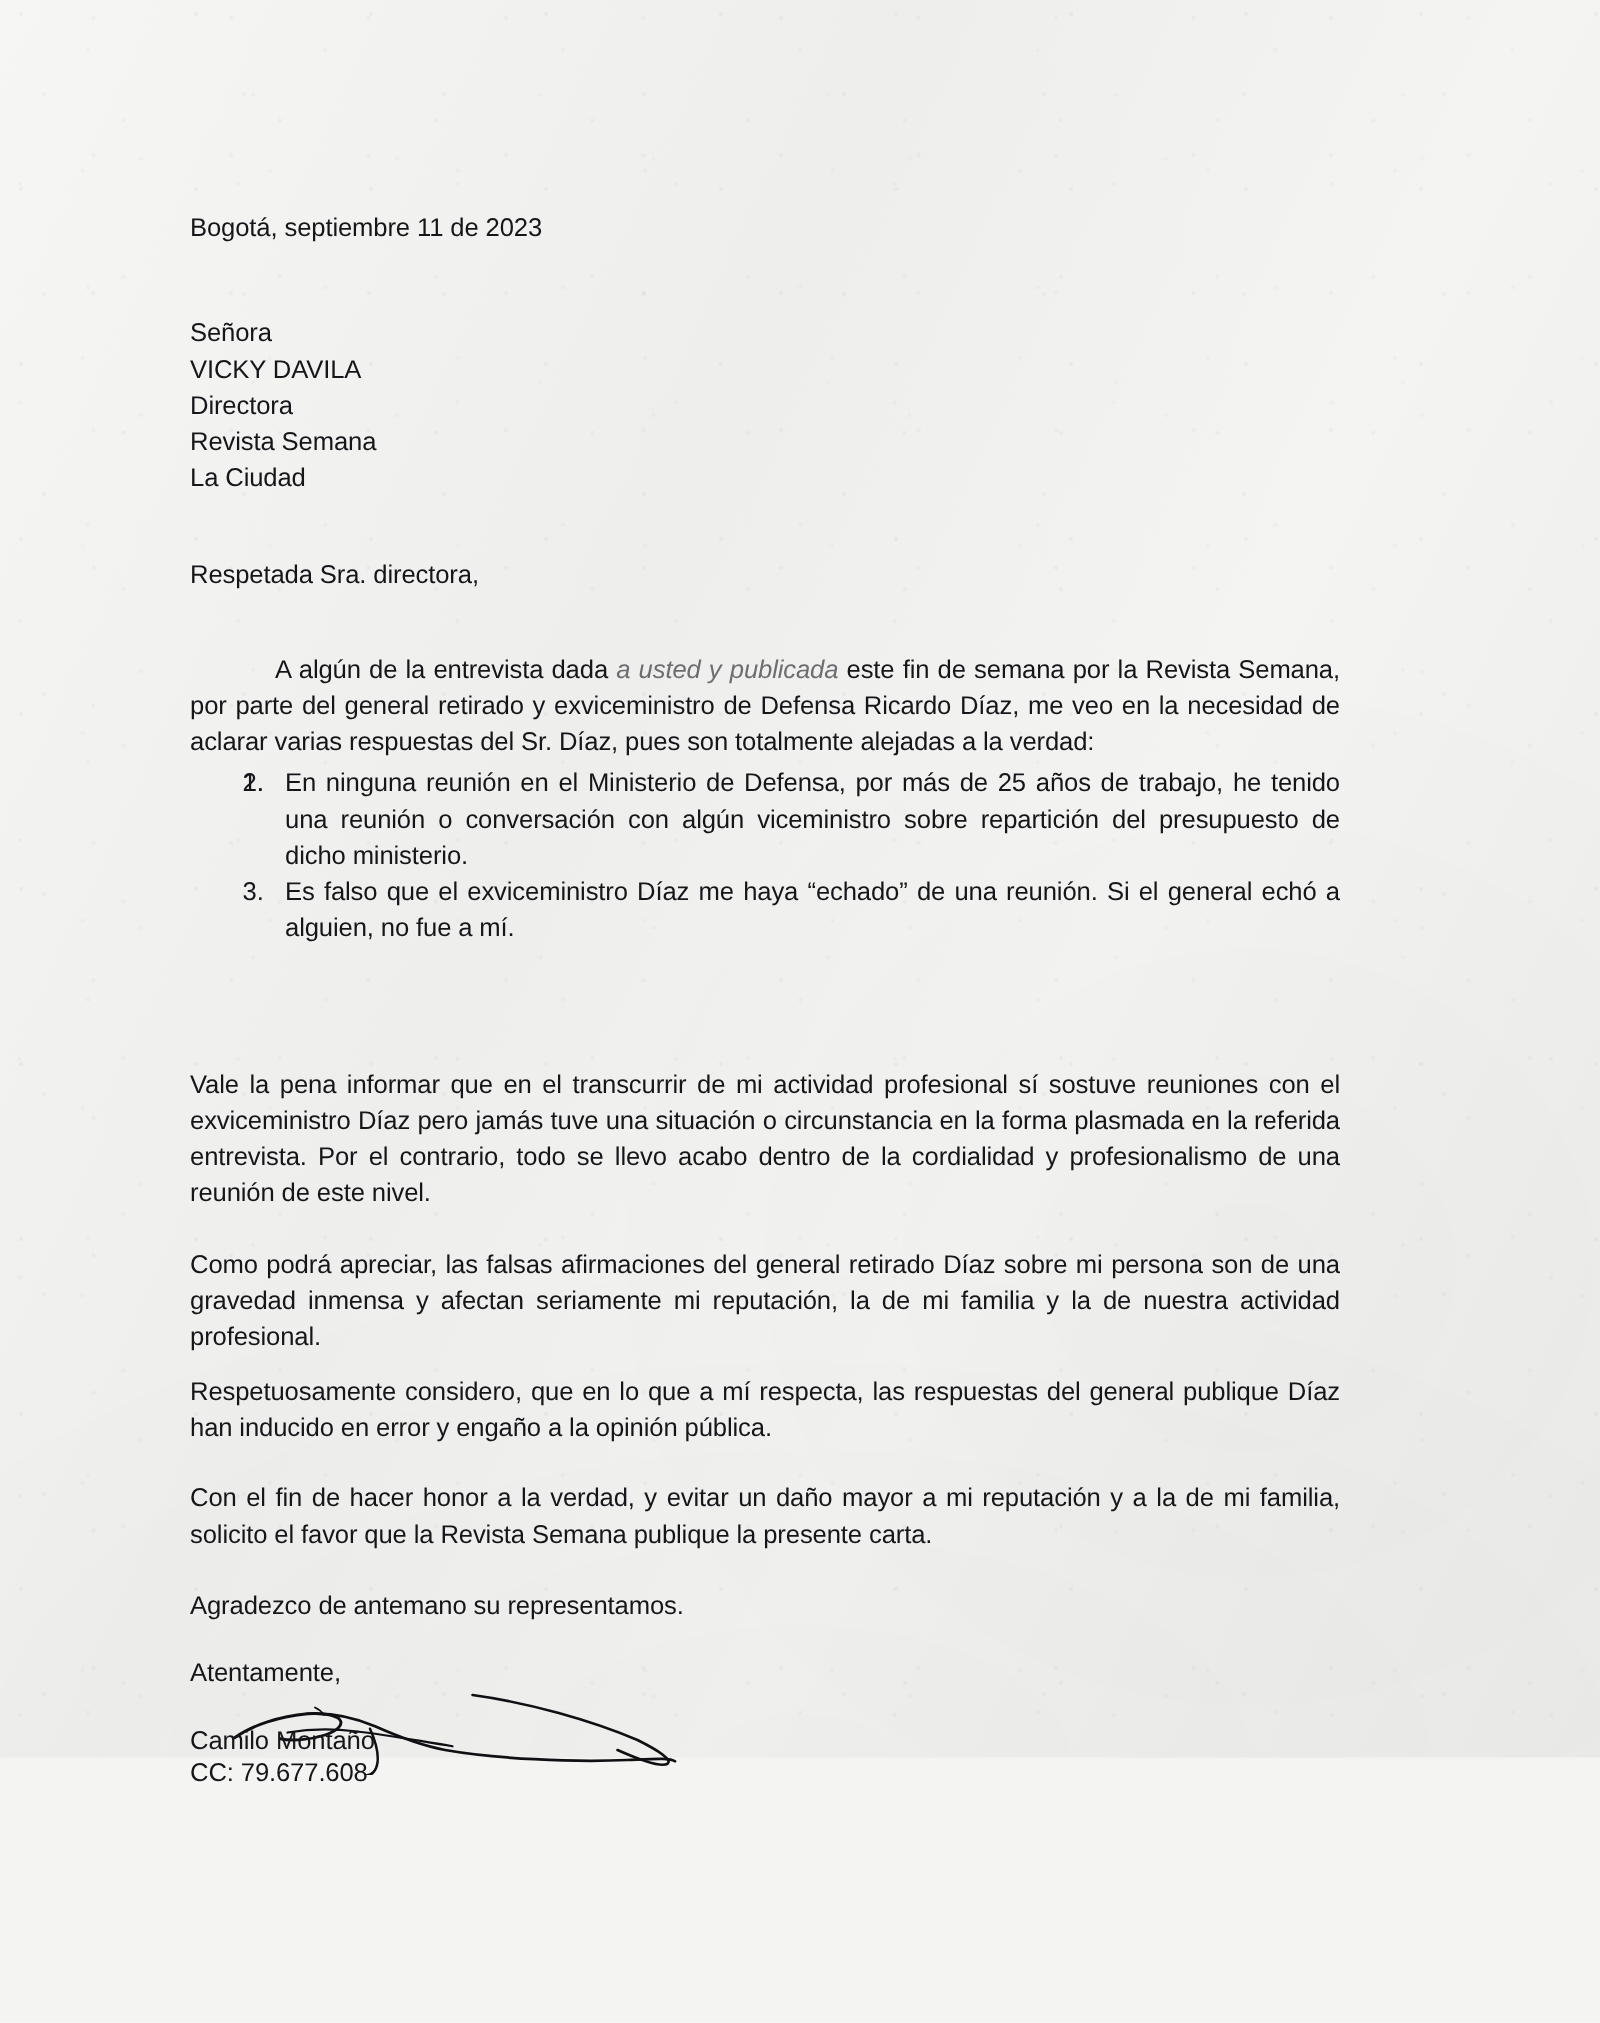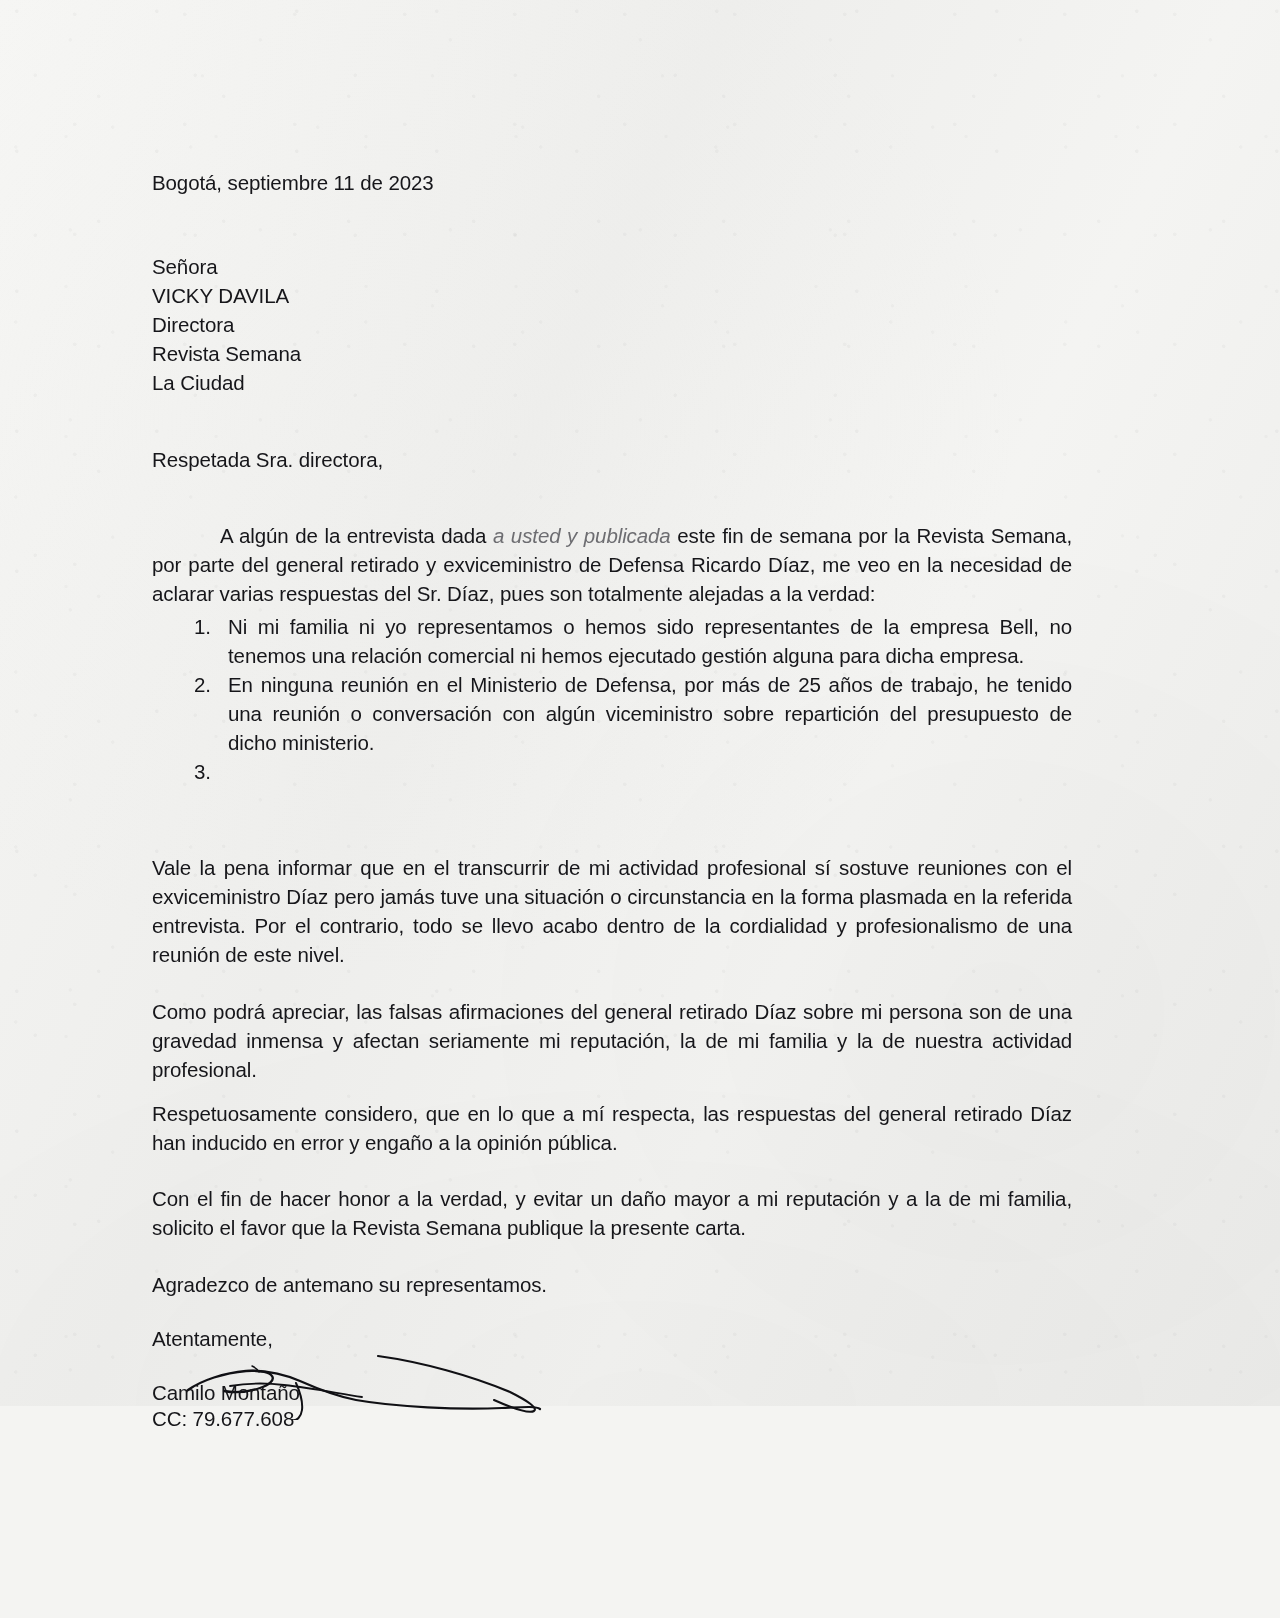--- a/index.html
+++ b/index.html
@@ -154,33 +154,33 @@
       <div class="line">Revista Semana</div>
       <div class="line">La Ciudad</div>
     </div>
 
     <div id="salutation" class="line">Respetada Sra. directora,</div>
 
     <p id="intro-para" class="para"><span>A algún de la entrevista dada </span><span class="faded">a usted y publicada</span><span> este fin de semana por la Revista Semana, por parte del general retirado y exviceministro de Defensa Ricardo Díaz, me veo en la necesidad de aclarar varias respuestas del Sr. Díaz, pues son totalmente alejadas a la verdad:</span></p>
 
     <ol id="claims-list">
       <li class="listitem">
-        <span class="num">1.</span><span>Ni mi familia ni yo representamos o hemos sido representantes de la empresa Bell, no tenemos una relación comercial ni hemos ejecutado gestión alguna para dicha empresa.</span>
+        <span class="num">1.</span>
       </li>
       <li class="listitem">
         <span class="num">2.</span><span>En ninguna reunión en el Ministerio de Defensa, por más de 25 años de trabajo, he tenido una reunión o conversación con algún viceministro sobre repartición del presupuesto de dicho ministerio.</span>
       </li>
       <li class="listitem">
-        <span class="num">3.</span>
+        <span class="num">3.</span><span>Es falso que el exviceministro Díaz me haya “echado” de una reunión. Si el general echó a alguien, no fue a mí.</span>
       </li>
     </ol>
 
     <p id="para-reuniones" class="para">Vale la pena informar que en el transcurrir de mi actividad profesional sí sostuve reuniones con el exviceministro Díaz pero jamás tuve una situación o circunstancia en la forma plasmada en la referida entrevista. Por el contrario, todo se llevo acabo dentro de la cordialidad y profesionalismo de una reunión de este nivel.</p>
     <p id="para-gravedad" class="para">Como podrá apreciar, las falsas afirmaciones del general retirado Díaz sobre mi persona son de una gravedad inmensa y afectan seriamente mi reputación, la de mi familia y la de nuestra actividad profesional.</p>
-    <p id="para-respeto" class="para">Respetuosamente considero, que en lo que a mí respecta, las respuestas del general retirado Díaz han inducido en error y engaño a la opinión pública.</p>
+    <p id="para-respeto" class="para">Respetuosamente considero, que en lo que a mí respecta, las respuestas del general publique Díaz han inducido en error y engaño a la opinión pública.</p>
     <p id="para-solicitud" class="para">Con el fin de hacer honor a la verdad, y evitar un daño mayor a mi reputación y a la de mi familia, solicito el favor que la Revista Semana publique la presente carta.</p>
     <p id="para-agradezco" class="para">Agradezco de antemano su representamos.</p>
 
     <div id="closing" class="line">Atentamente,</div>
 
     <div id="signature-wrap">
       <svg viewBox="0 0 400 80" xmlns="http://www.w3.org/2000/svg" aria-hidden="true">
         <g fill="none" stroke="#101014" stroke-linecap="round" stroke-linejoin="round">
 
           <path d="M206 16 C 250 22, 300 36, 338 52 C 356 61, 366 68, 362 71 C 357 74, 340 68, 322 60" stroke-width="2.1"></path>

